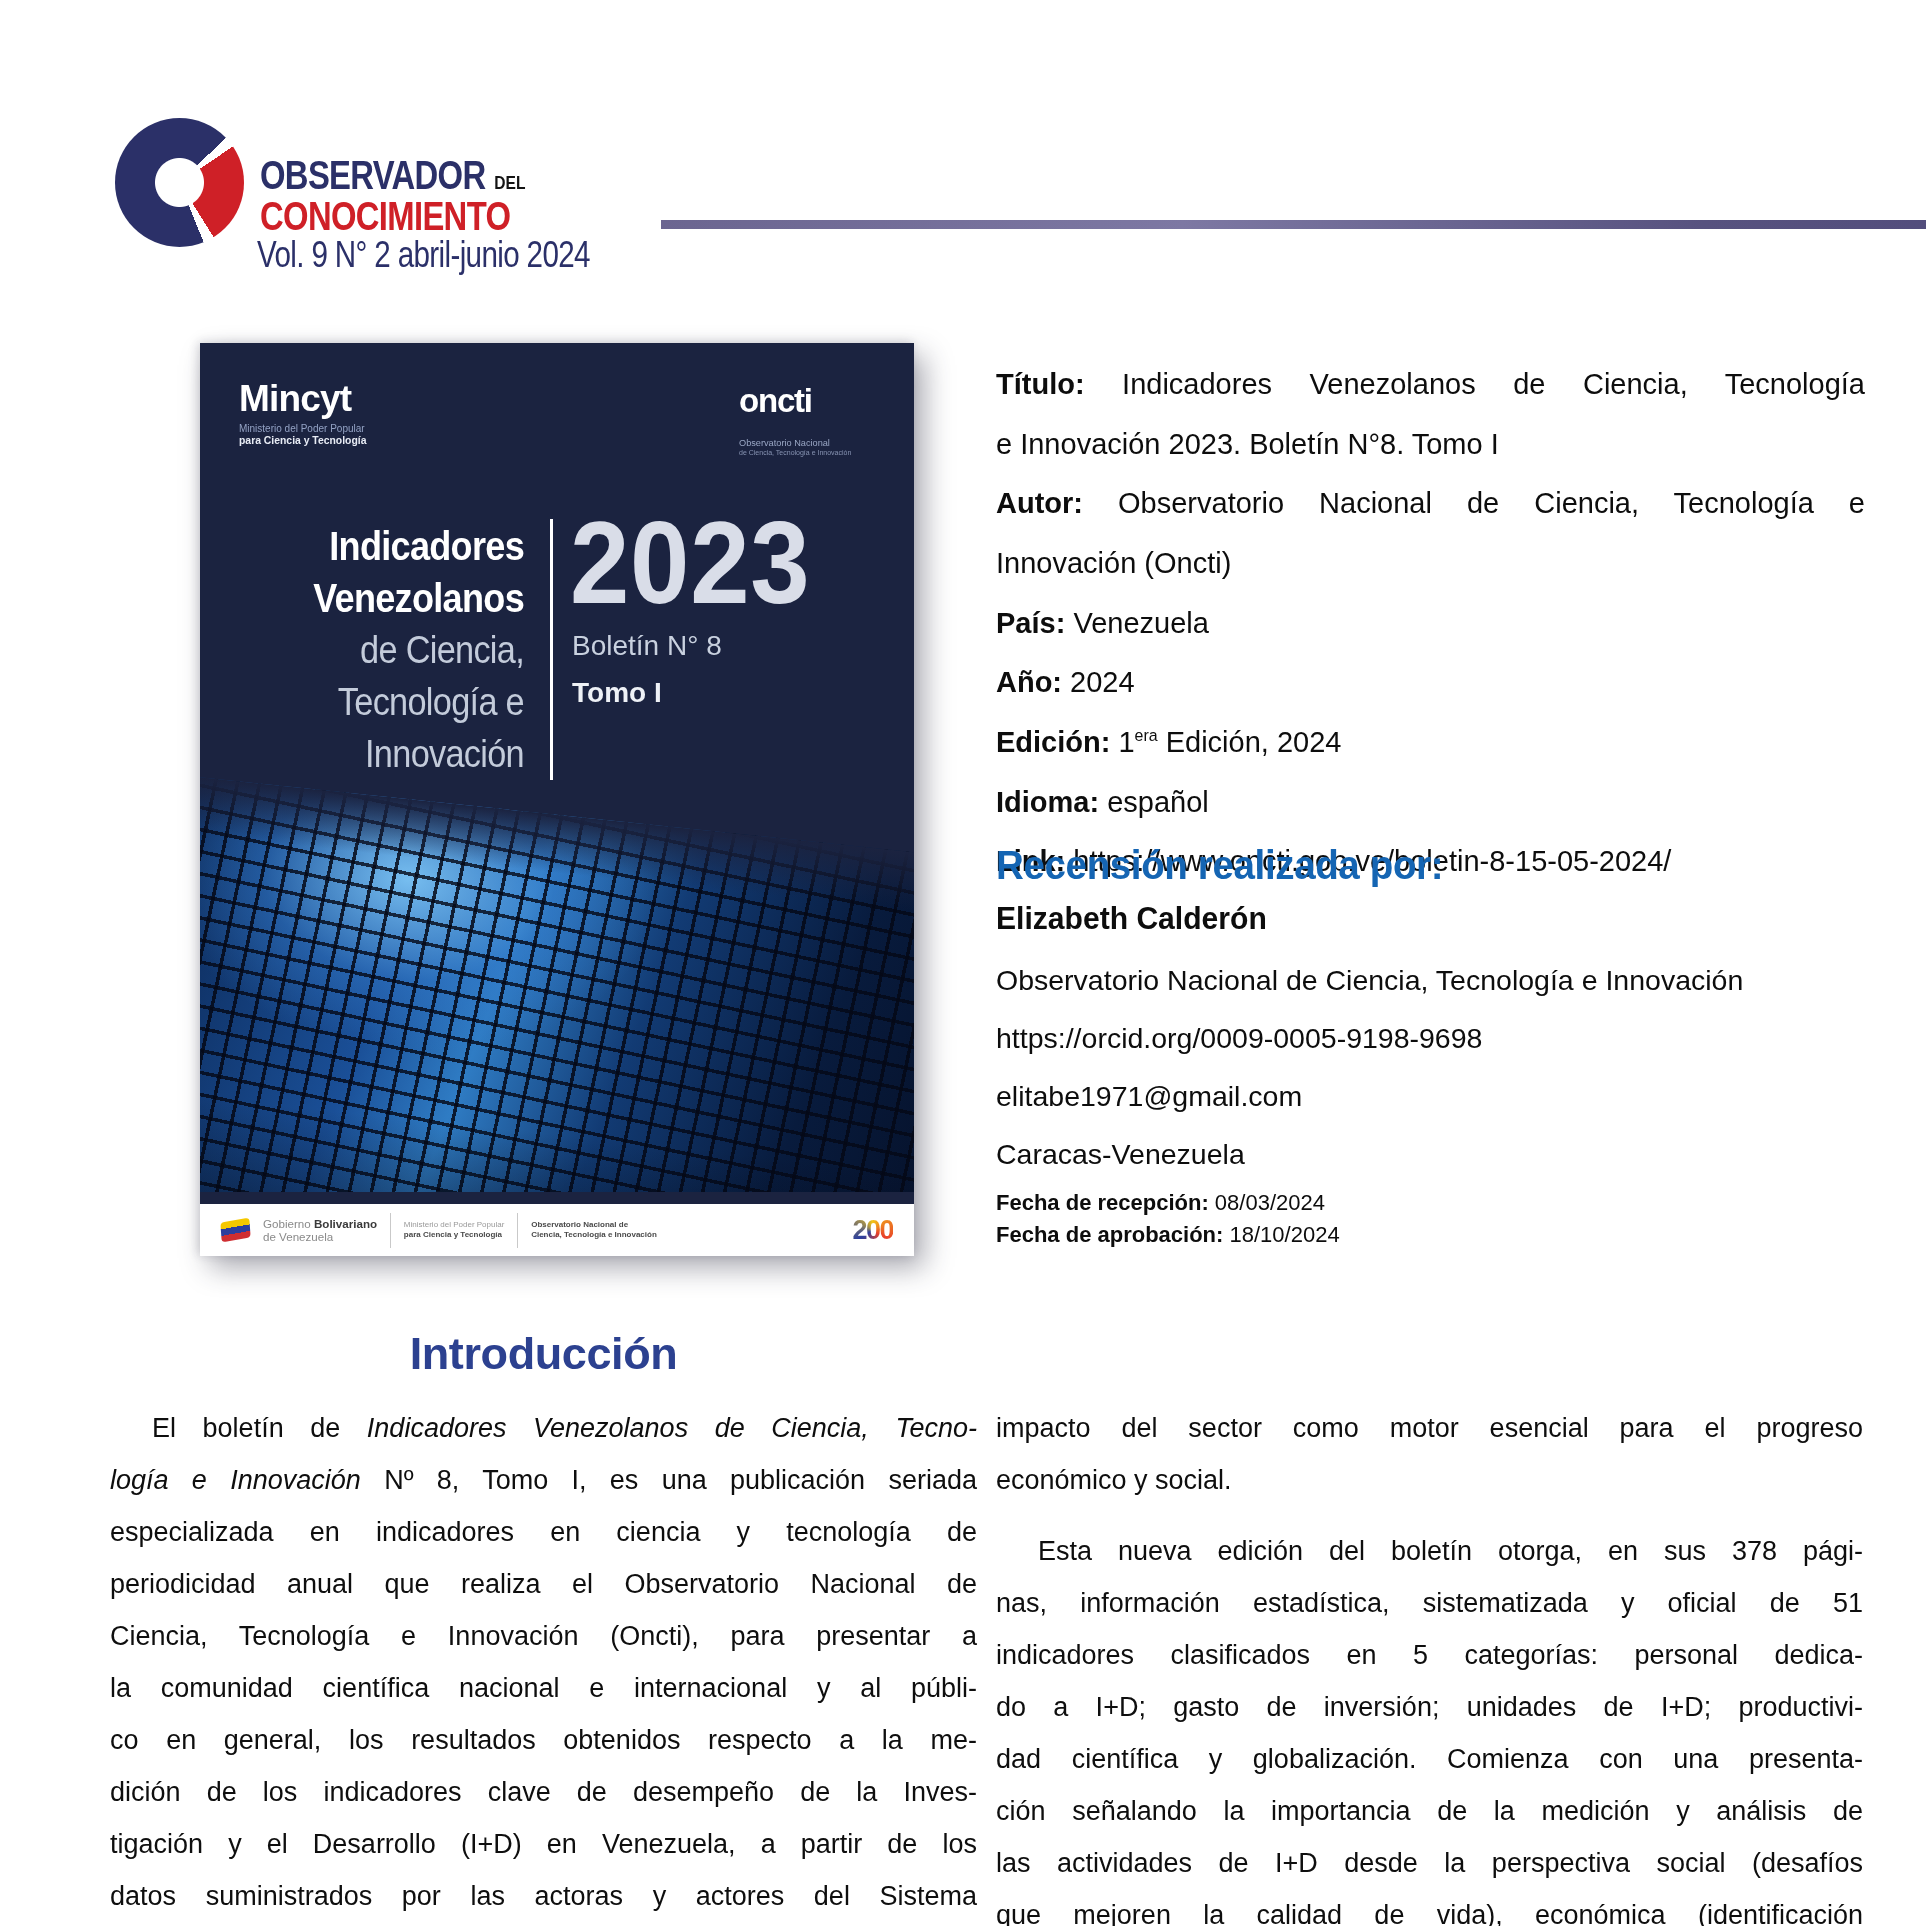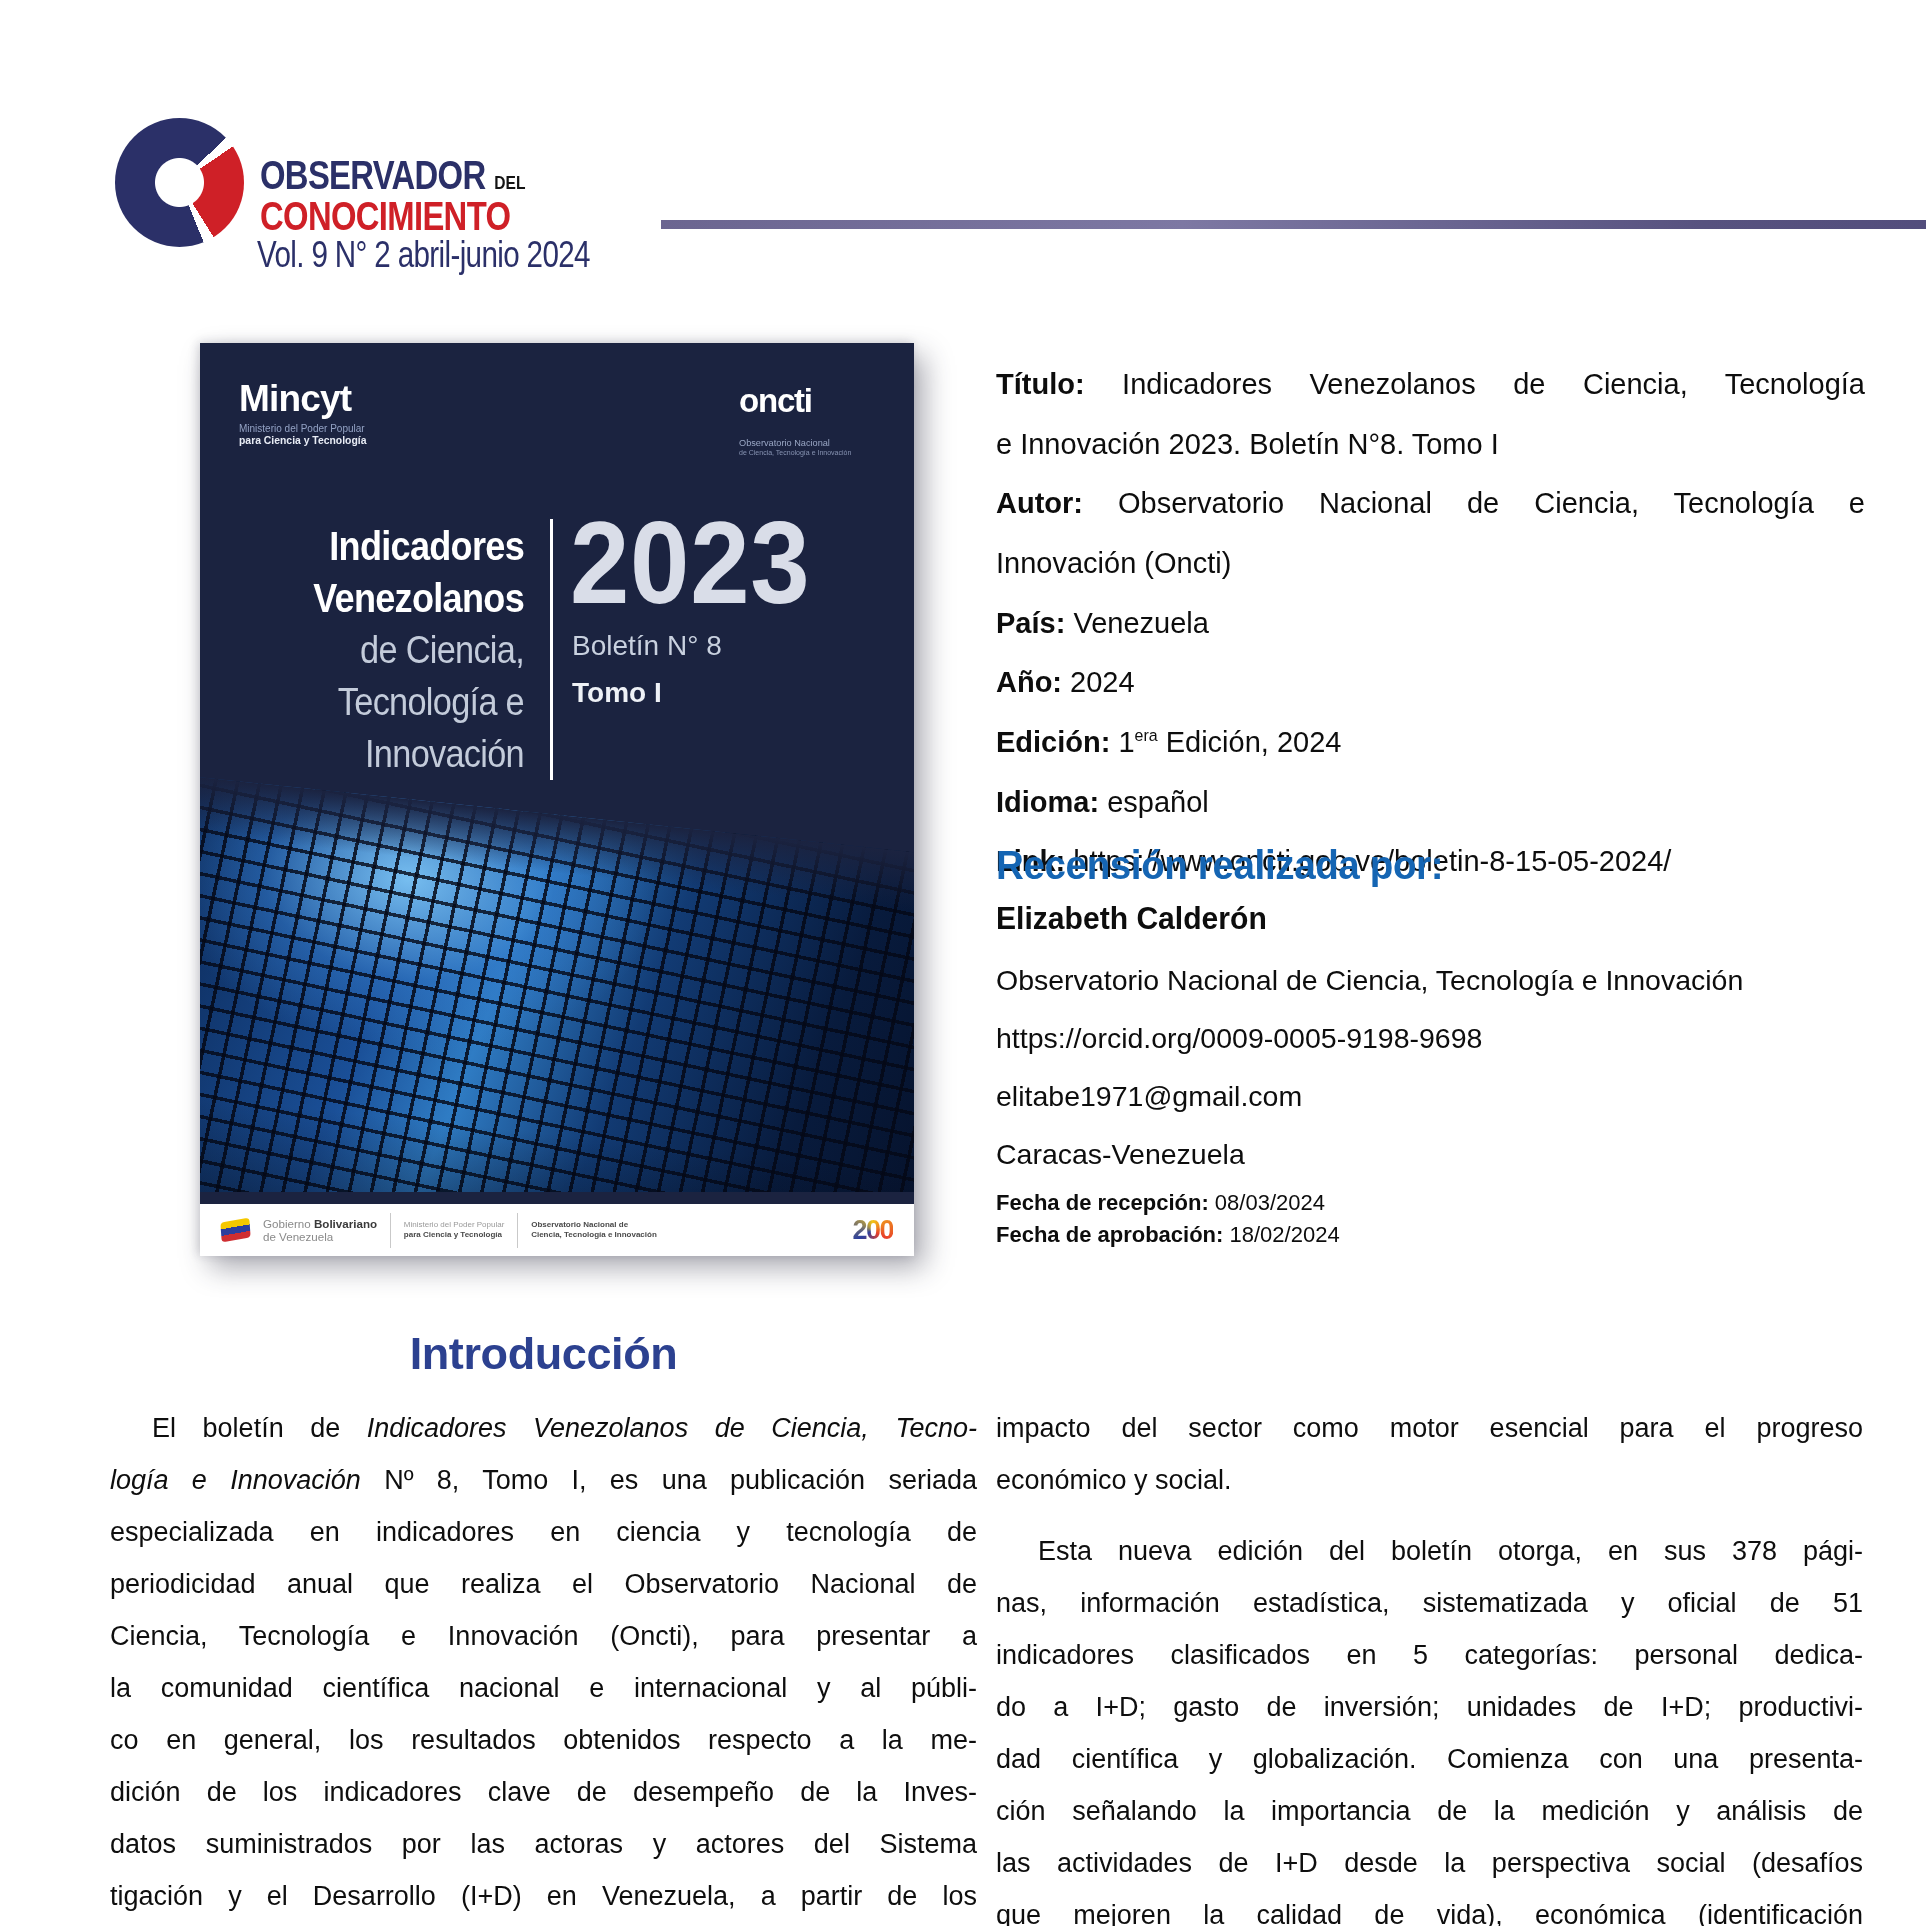--- a/index.html
+++ b/index.html
@@ -202,21 +202,21 @@
       <div class="rec-line">https://orcid.org/0009-0005-9198-9698</div>
 
       <div class="rec-line">elitabe1971@gmail.com</div>
 
       <div class="rec-line">Caracas-Venezuela</div>
     </div>
   <div class="abs rec-dates">
 
       <div class="rec-date"><b>Fecha de recepción:</b><span> 08/03/2024</span></div>
 
-      <div class="rec-date"><b>Fecha de aprobación:</b><span> 18/02/2024</span></div>
+      <div class="rec-date"><b>Fecha de aprobación:</b><span> 18/10/2024</span></div>
     </div>
 
   <div class="abs intro-heading">Introducción</div>
   <div class="abs col col1">
 
       <div class="body-line indent"><span>El boletín de </span><i>Indicadores Venezolanos de Ciencia, Tecno-</i><span></span></div>
 
       <div class="body-line"><span></span><i>logía e Innovación</i><span> Nº 8, Tomo I, es una publicación seriada</span></div>
 
       <div class="body-line"><span>especializada en indicadores en ciencia y tecnología de</span><i></i><span></span></div>
@@ -224,24 +224,24 @@
       <div class="body-line"><span>periodicidad anual que realiza el Observatorio Nacional de</span><i></i><span></span></div>
 
       <div class="body-line"><span>Ciencia, Tecnología e Innovación (Oncti), para presentar a</span><i></i><span></span></div>
 
       <div class="body-line"><span>la comunidad científica nacional e internacional y al públi-</span><i></i><span></span></div>
 
       <div class="body-line"><span>co en general, los resultados obtenidos respecto a la me-</span><i></i><span></span></div>
 
       <div class="body-line"><span>dición de los indicadores clave de desempeño de la Inves-</span><i></i><span></span></div>
 
+      <div class="body-line"><span>tigación y el Desarrollo (I+D) en Venezuela, a partir de los</span><i></i><span></span></div>
+
       <div class="body-line"><span>datos suministrados por las actoras y actores del Sistema</span><i></i><span></span></div>
 
-      <div class="body-line"><span>tigación y el Desarrollo (I+D) en Venezuela, a partir de los</span><i></i><span></span></div>
-
       <div class="body-line"><i></i><span></span></div>
 
     </div>
   <div class="abs col col2">
 
       <div class="body-line"><span>impacto del sector como motor esencial para el progreso</span><i></i><span></span></div>
 
       <div class="body-line last"><span>económico y social.</span><i></i><span></span></div>
 
       <div class="body-line indent pgap"><span>Esta nueva edición del boletín otorga, en sus 378 pági-</span><i></i><span></span></div>

